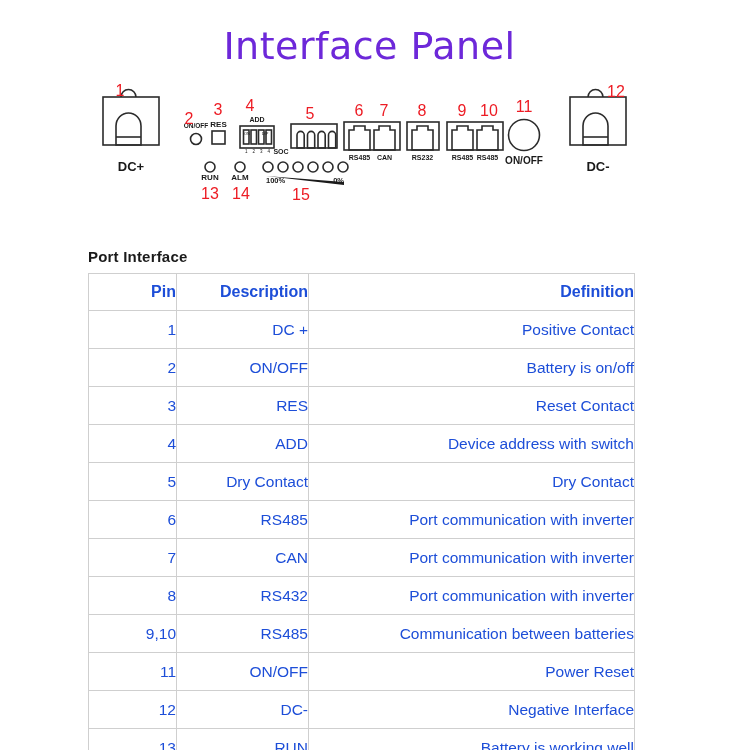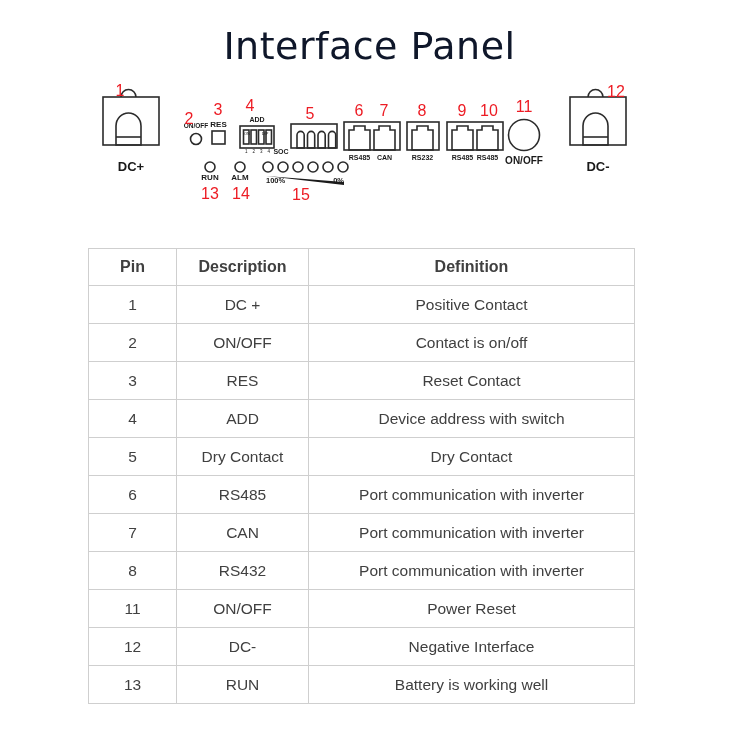--- a/index.html
+++ b/index.html
@@ -19,21 +19,21 @@
   
   #page-title {
     position: absolute;
     top: 24px;
     left: 0;
     width: 739px;
     text-align: center;
     font-size: 38px;
     font-weight: 400;
     letter-spacing: 0.5px;
-    color: #0f172a;
+    color: #6d28d9;
     font-family: "DejaVu Sans", sans-serif;
   }
 
   
   #panel-diagram {
     position: absolute;
     top: 82px;
     left: 0;
     width: 750px;
     height: 130px;
@@ -62,26 +62,26 @@
     border: 1.5px solid #3f3f3f;
     background: #ffffff;
   }
   table#port-interface-table col.c-pin  { width: 88px; }
   table#port-interface-table col.c-def  { width: 132px; }
   table#port-interface-table col.c-desc { width: 326px; }
 
   table#port-interface-table th,
   table#port-interface-table td {
     border: 1px solid #cfcfcf;
-    text-align: center;
+    text-align: right;
     vertical-align: middle;
     padding: 0;
     height: 37px;
     font-size: 15.5px;
-    color: #404040;
+    color: #1d4ed8;
   }
   table#port-interface-table th {
     font-weight: bold;
     font-size: 16px;
     height: 36px;
   }
   table#port-interface-table tr.header-row th {
     border-bottom: 1px solid #cfcfcf;
   }
   .misspelled {
@@ -214,20 +214,21 @@
       <text x="524" y="30">11</text>
       <text x="616" y="15">12</text>
       <text x="210" y="117">13</text>
       <text x="241" y="117">14</text>
       <text x="301" y="118">15</text>
     </g>
   </svg>
 </div>
 
 <div id="port-interface-section">
+  <div id="port-interface-heading">Port Interface</div>
 
   <table id="port-interface-table">
     <colgroup>
       <col class="c-pin">
         <col class="c-def">
         <col class="c-desc">
     </colgroup>
     <thead>
       <tr class="header-row">
         <th>Pin</th>
@@ -237,21 +238,21 @@
     </thead>
     <tbody id="port-interface-tbody">
         <tr>
           <td>1</td>
           <td>DC +</td>
           <td>Positive Contact</td>
         </tr>
         <tr>
           <td>2</td>
           <td>ON/OFF</td>
-          <td>Contact is on/off</td>
+          <td>Battery is on/off</td>
         </tr>
         <tr>
           <td>3</td>
           <td>RES</td>
           <td>Reset Contact</td>
         </tr>
         <tr>
           <td>4</td>
           <td>ADD</td>
           <td>Device address with switch</td>
@@ -270,20 +271,25 @@
           <td>7</td>
           <td>CAN</td>
           <td>Port communication with <span class="misspelled">inverter</span></td>
         </tr>
         <tr>
           <td>8</td>
           <td>RS432</td>
           <td>Port communication with <span class="misspelled">inverter</span></td>
         </tr>
         <tr>
+          <td>9,10</td>
+          <td>RS485</td>
+          <td>Communication between batteries</td>
+        </tr>
+        <tr>
           <td>11</td>
           <td>ON/OFF</td>
           <td>Power Reset</td>
         </tr>
         <tr>
           <td>12</td>
           <td>DC-</td>
           <td>Negative Interface</td>
         </tr>
         <tr>

